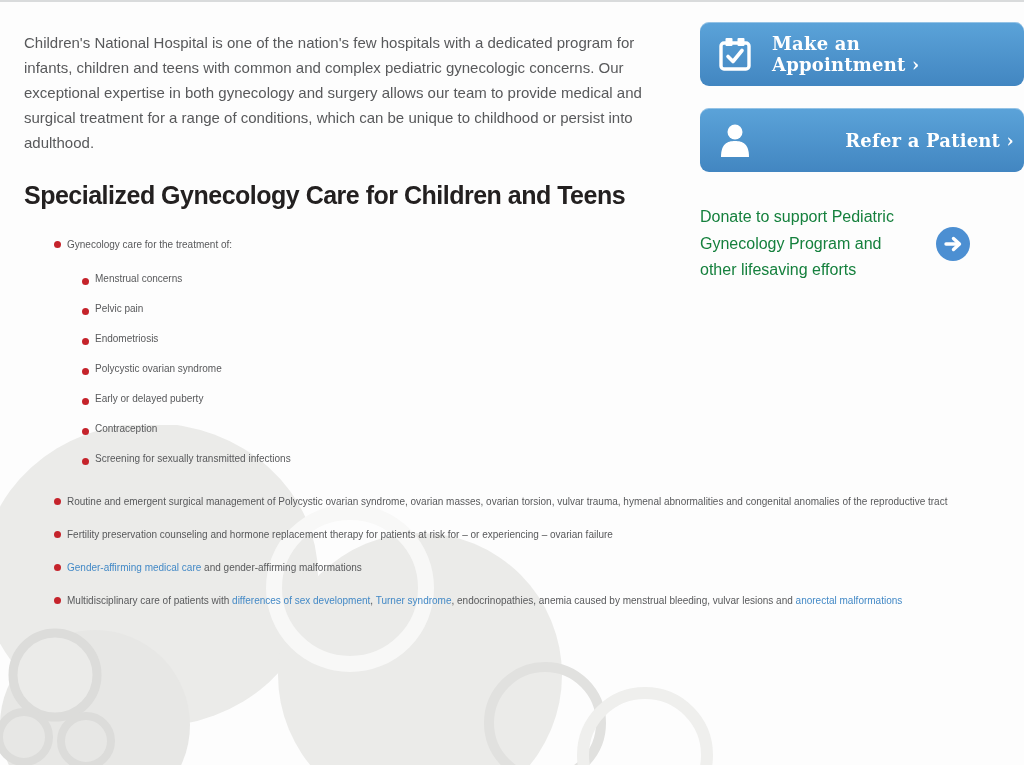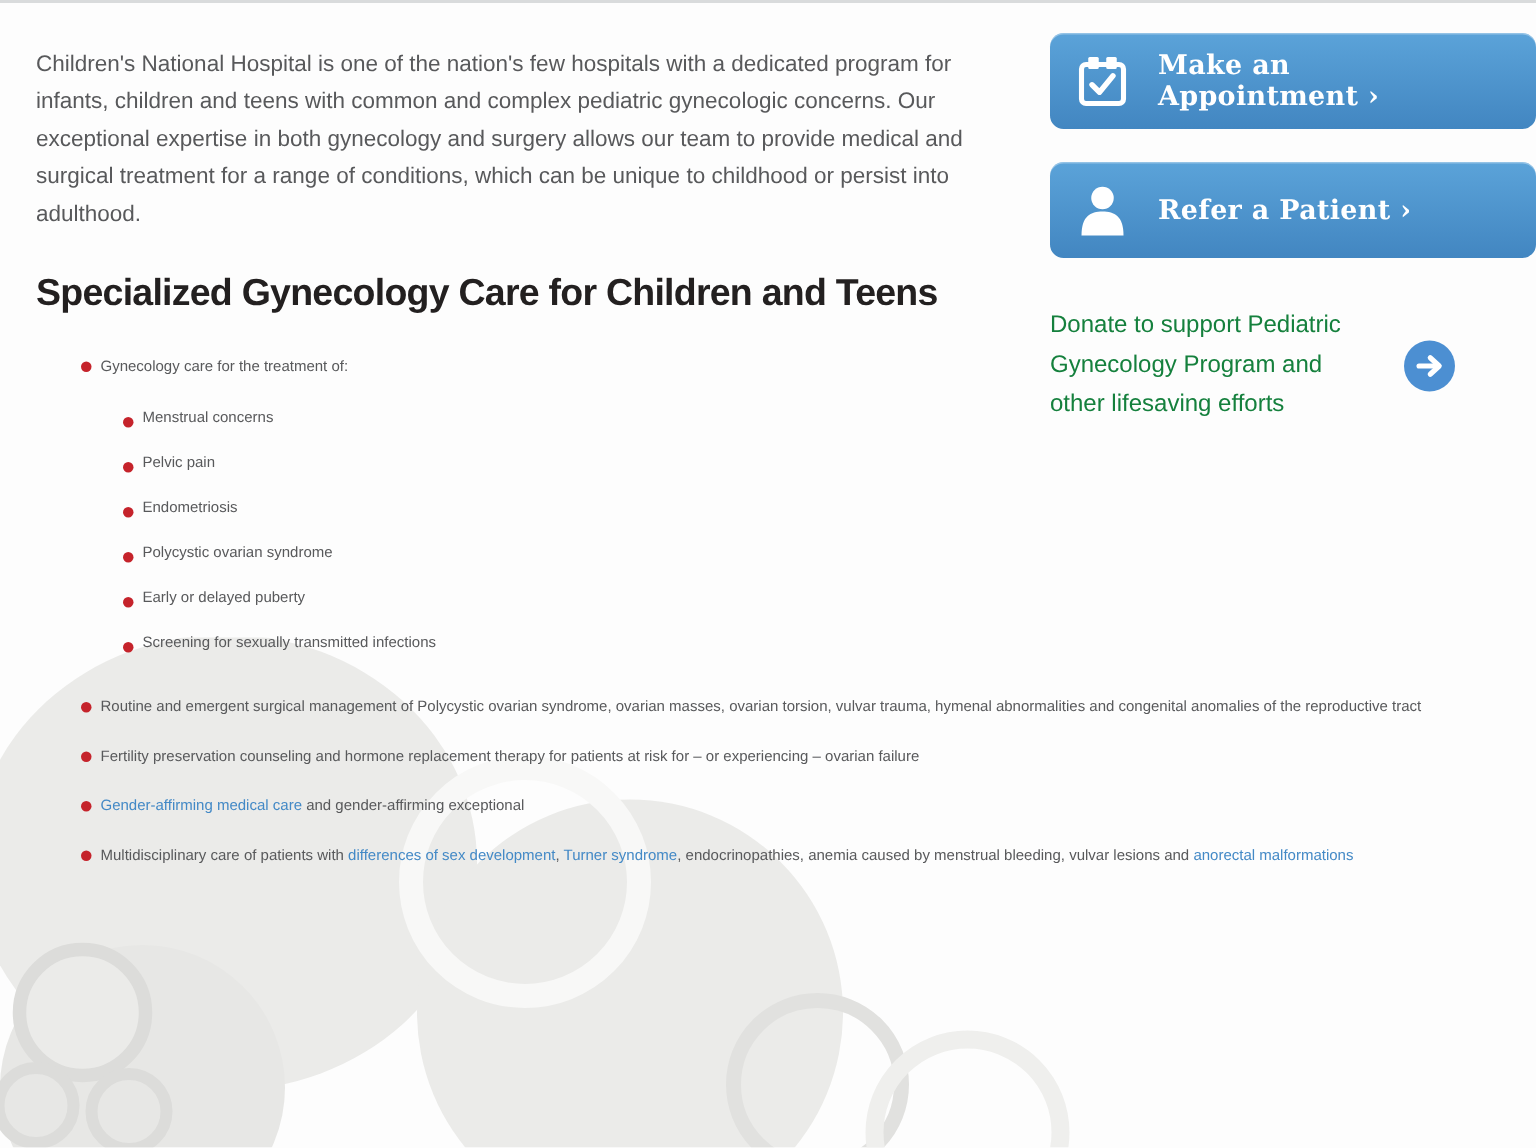--- a/index.html
+++ b/index.html
@@ -81,21 +81,21 @@
   }
   .cta-button {
     width: 324px; height: 64px;
     border-radius: 9px;
     background: linear-gradient(#5ba3d9, #4286c1);
     box-shadow: inset 0 1px 0 rgba(255,255,255,0.35);
     display: flex; align-items: center;
     padding: 0 10px 0 16px;
     cursor: pointer;
   }
-  .cta-button + .cta-button { margin-top: 22px; }
+  .cta-button + .cta-button { margin-top: 22px; justify-content: space-between; }
   .cta-icon { flex: none; width: 38px; height: 38px; }
   .cta-label {
     margin-left: 18px;
     color: #ffffff;
     font-family: "DejaVu Serif", serif;
     font-size: 18px;
     font-weight: 700;
     line-height: 21px;
     letter-spacing: 0.2px;
   }
@@ -175,20 +175,26 @@
           </li>
         <li>
             <div class="li-row">
               <span class="dot"></span>
               <span class="li-text">Early or delayed puberty</span>
             </div>
           </li>
         <li>
             <div class="li-row">
               <span class="dot"></span>
+              <span class="li-text">Contraception</span>
+            </div>
+          </li>
+        <li>
+            <div class="li-row">
+              <span class="dot"></span>
               <span class="li-text">Screening for sexually transmitted infections</span>
             </div>
           </li>
       </ul>
     </li>
 
     <li class="gap-above">
       <div class="li-row">
         <span class="dot"></span>
         <span class="li-text">Routine and emergent surgical management of Polycystic ovarian syndrome, ovarian masses, ovarian torsion, vulvar trauma, hymenal abnormalities and congenital anomalies of the reproductive tract</span>
@@ -198,21 +204,21 @@
     <li>
       <div class="li-row">
         <span class="dot"></span>
         <span class="li-text">Fertility preservation counseling and hormone replacement therapy for patients at risk for – or  experiencing – ovarian failure</span>
       </div>
     </li>
 
     <li>
       <div class="li-row">
         <span class="dot"></span>
-        <span class="li-text"><a class="link">Gender-affirming medical care</a><span> and gender-affirming exceptional</span></span>
+        <span class="li-text"><a class="link">Gender-affirming medical care</a><span> and gender-affirming malformations</span></span>
       </div>
     </li>
 
     <li>
       <div class="li-row">
         <span class="dot"></span>
         <span class="li-text"><span>Multidisciplinary care of patients with </span><a class="link">differences of sex development</a><span>, </span><a class="link">Turner syndrome</a><span>, endocrinopathies, anemia caused by menstrual bleeding, vulvar lesions and </span><a class="link">anorectal malformations</a></span>
       </div>
     </li>
   </ul>

